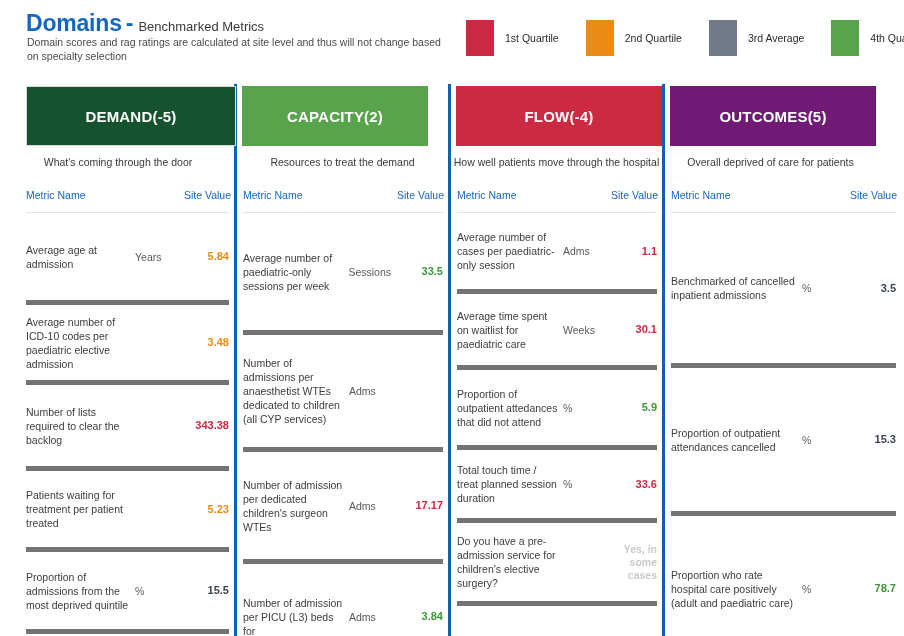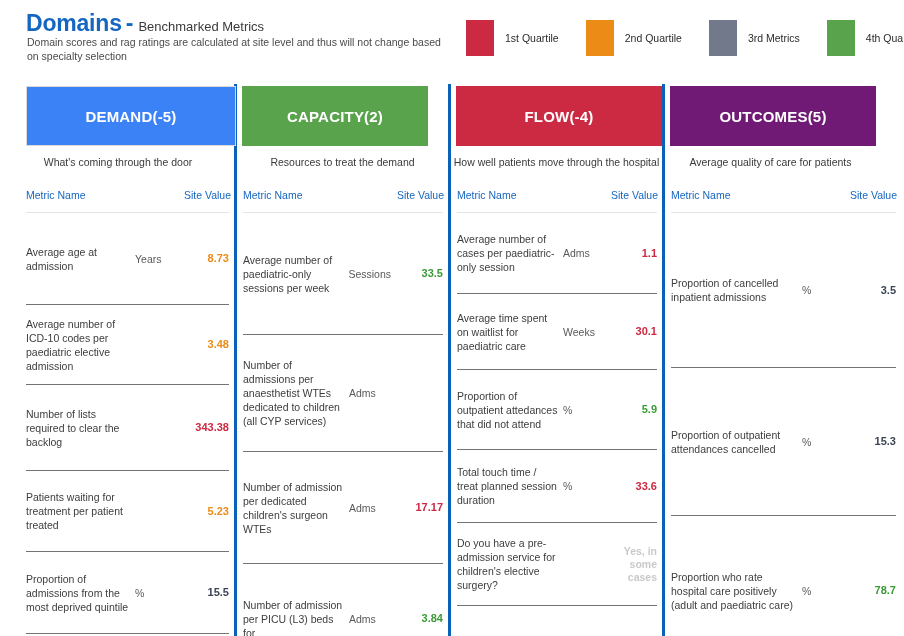--- a/index.html
+++ b/index.html
@@ -90,21 +90,21 @@
   .col-0 .hdr-rule { left: 26px; right: 8px; }
   .col-1 .hdr-rule, .col-2 .hdr-rule, .col-3 .hdr-rule { left: 6px; right: 8px; }
 
   .rows {
     position: absolute; top: 137px; left: 0; right: 0; bottom: 0;
     overflow: hidden;
   }
   .metric-row {
     position: relative;
     display: flex; align-items: center;
-    border-bottom: 1px solid #737373;
+    border-bottom: 5px solid #737373;
     padding: 0;
   }
   .col-0 .metric-row { margin-left: 26px; margin-right: 8px; }
   .col-1 .metric-row, .col-2 .metric-row, .col-3 .metric-row { margin-left: 6px; margin-right: 8px; }
 
   .m-name {
     flex: 1 1 auto;
     font-size: 10.5px; color: #3d3d3d; line-height: 14px;
     padding-right: 4px;
   }
@@ -140,42 +140,42 @@
         <div class="legend-item">
           <span class="legend-swatch" style="background: rgb(204, 41, 66);"></span>
           <span class="legend-label">1st Quartile</span>
         </div>
         <div class="legend-item">
           <span class="legend-swatch" style="background: rgb(237, 139, 23);"></span>
           <span class="legend-label">2nd Quartile</span>
         </div>
         <div class="legend-item">
           <span class="legend-swatch" style="background: rgb(113, 121, 138);"></span>
-          <span class="legend-label">3rd Metrics</span>
+          <span class="legend-label">3rd Average</span>
         </div>
         <div class="legend-item">
           <span class="legend-swatch" style="background: rgb(90, 163, 77);"></span>
           <span class="legend-label">4th Quartile</span>
         </div>
       </div>
   </div>
 
   <div class="cols" id="cols-host">
       <div class="col col-0">
         <div class="col-divider"></div>
-        <div class="domain-head" style="background: #3b82f6;">DEMAND(-5)</div>
+        <div class="domain-head" style="background: #14532d;">DEMAND(-5)</div>
         <div class="domain-desc">What's coming through the door</div>
         <div class="colhdr colhdr-name">Metric Name</div>
         <div class="colhdr colhdr-val">Site Value</div>
         <div class="hdr-rule"></div>
         <div class="rows">
           <div class="metric-row" style="height: 92px;">
             <div class="m-name">Average age at admission</div>
             <div class="m-unit">Years</div>
-            <div class="m-val q2">8.73</div>
+            <div class="m-val q2">5.84</div>
           </div>
           <div class="metric-row" style="height: 80px;">
             <div class="m-name">Average number of ICD-10 codes per paediatric elective admission</div>
             <div class="m-unit"></div>
             <div class="m-val q2">3.48</div>
           </div>
           <div class="metric-row" style="height: 86px; align-items: center;">
             <div class="m-name">Number of lists required to clear the backlog</div>
             <div class="m-unit"></div>
             <div class="m-val q1">343.38</div>
@@ -252,27 +252,27 @@
           </div>
           <div class="metric-row" style="height: 83px;">
             <div class="m-name">Do you have a pre-admission service for children's elective surgery?</div>
             <div class="m-unit"></div>
             <div class="m-val qn txt">Yes, in some cases</div>
           </div>
         </div>
       </div>
       <div class="col col-3">
         <div class="domain-head" style="background: #701a75;">OUTCOMES(5)</div>
-        <div class="domain-desc">Average quality of care for patients</div>
+        <div class="domain-desc">Overall deprived of care for patients</div>
         <div class="colhdr colhdr-name">Metric Name</div>
         <div class="colhdr colhdr-val">Site Value</div>
         <div class="hdr-rule"></div>
         <div class="rows">
           <div class="metric-row" style="height: 155px;">
-            <div class="m-name">Proportion of cancelled inpatient admissions</div>
+            <div class="m-name">Benchmarked of cancelled inpatient admissions</div>
             <div class="m-unit">%</div>
             <div class="m-val q3">3.5</div>
           </div>
           <div class="metric-row" style="height: 148px;">
             <div class="m-name">Proportion of outpatient attendances cancelled</div>
             <div class="m-unit">%</div>
             <div class="m-val q3">15.3</div>
           </div>
           <div class="metric-row" style="height: 150px;">
             <div class="m-name">Proportion who rate hospital care positively (adult and paediatric care)</div>

